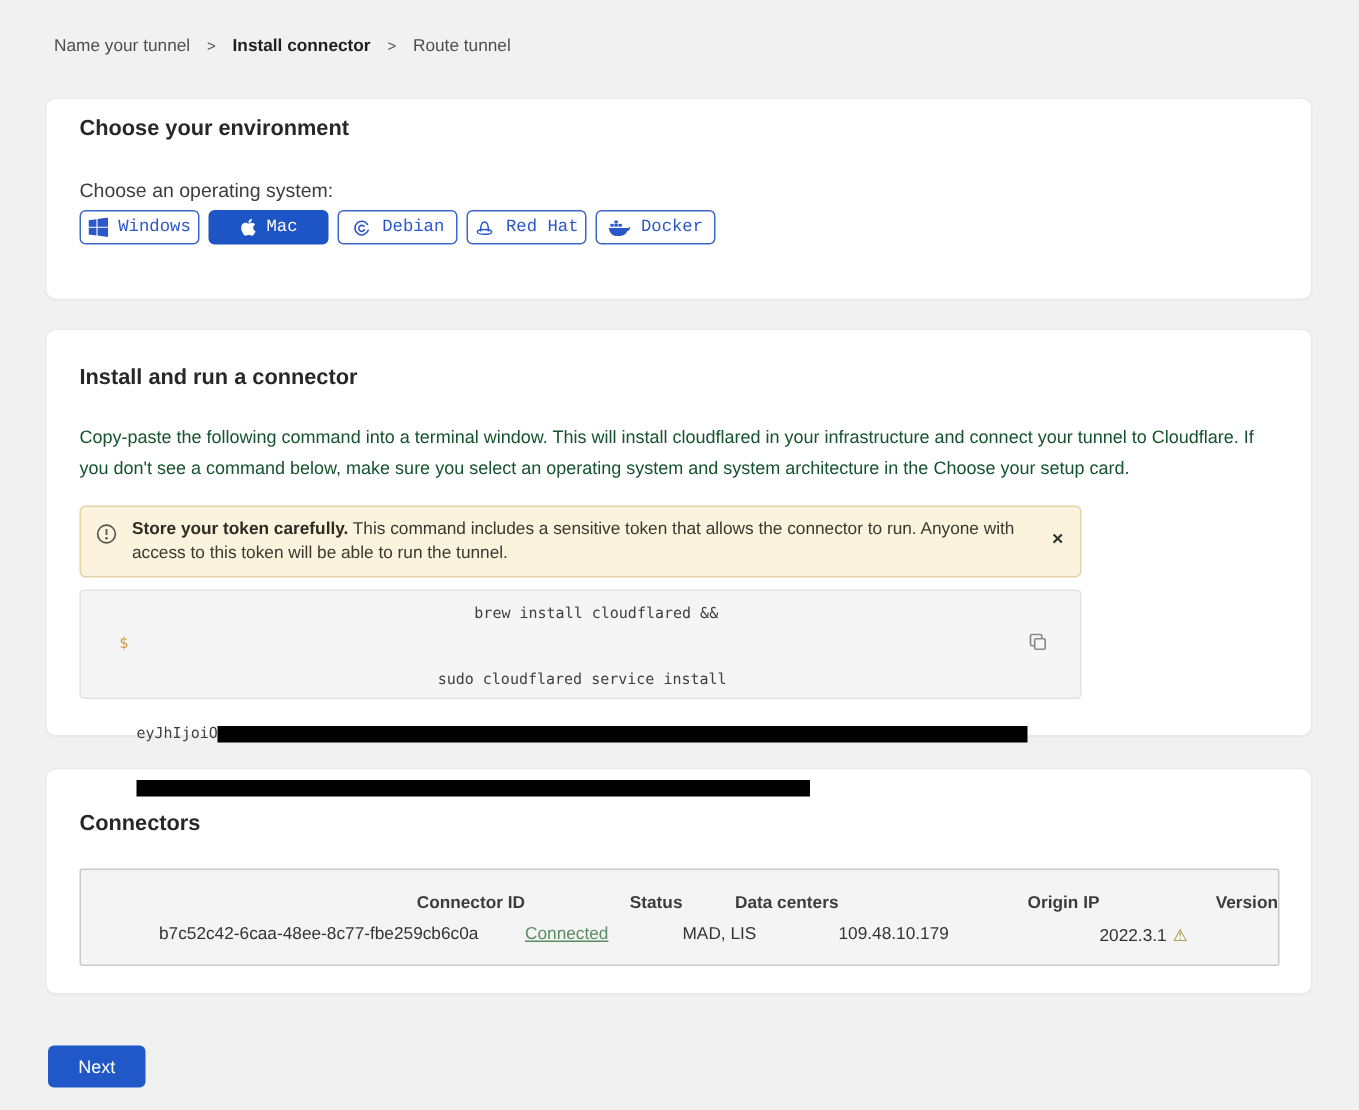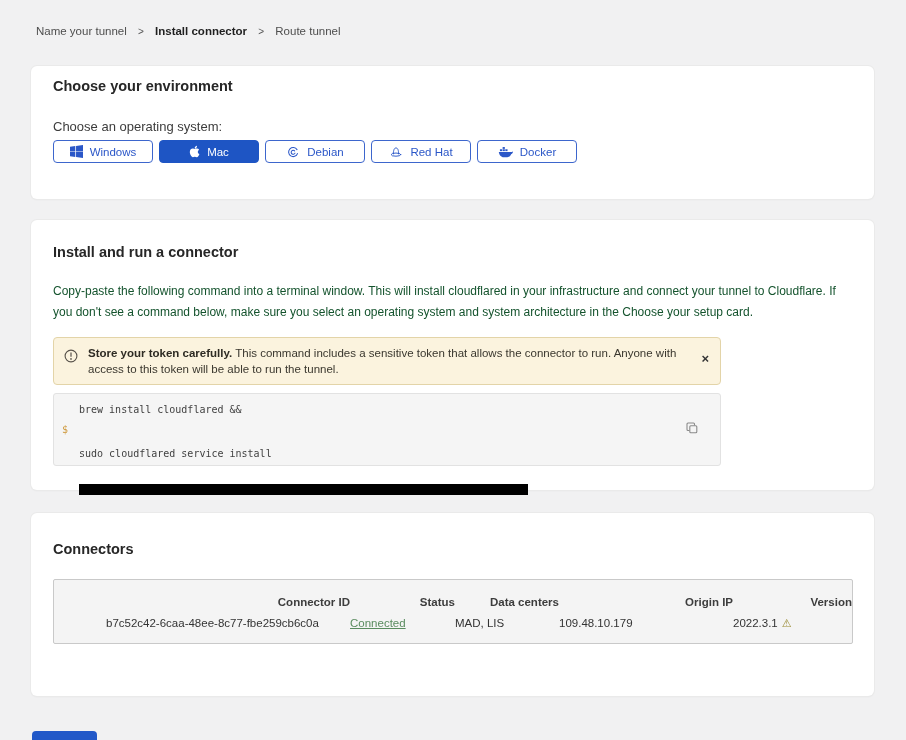--- a/index.html
+++ b/index.html
@@ -30,25 +30,25 @@
     border-radius: 6px;
     box-shadow: 0 0 0 1px #eaeaea, 0 1px 2px rgba(0,0,0,0.05);
   }
   .card-title { font-size: 14.5px; font-weight: bold; color: #272727; line-height: 17px; }
 
   
   .card-env { height: 133px; padding: 12px 22px 0; margin-bottom: 21px; }
   .os-label { margin-top: 25px; font-size: 13px; color: #3c3c3c; line-height: 14px; }
   .os-row { margin-top: 6px; display: flex; }
   .os-btn {
-    width: 100px; height: 23px; margin-right: 6px;
+    width: 80px; height: 23px; margin-right: 6px;
     display: inline-flex; align-items: center; justify-content: center; gap: 7px;
     border: 1px solid #3d66cd; border-radius: 4px;
     background: #fff; color: #2b57c8; font-size: 11.5px;
-    font-family: Liberation Sans, sans-serif; cursor: pointer;
+    font-family: Liberation Mono, monospace; cursor: pointer;
   }
   .os-btn.selected { background: #1e55c4; border-color: #1e55c4; color: #fff; }
   .os-btn svg { display: block; }
 
   
   .card-install { height: 270px; padding: 24px 22px 0; margin-bottom: 23px; }
   .install-desc { margin-top: 20px; font-size: 12px; line-height: 21px; color: #14532d; width: 800px; }
   .warning-box {
     position: relative;
     margin-top: 14px; width: 668px; height: 48px;
@@ -59,34 +59,34 @@
   .warning-box b { color: #2e2b23; }
   .warning-icon { position: absolute; left: 10px; top: 11px; }
   .warning-close {
     position: absolute; right: 11px; top: 14px;
     font-size: 13px; line-height: 13px; color: #333; cursor: pointer; font-weight: bold;
   }
   .code-block {
     position: relative;
     margin-top: 8px; width: 668px; height: 73px;
     background: #f5f5f5; border: 1px solid #e2e2e2; border-radius: 3px;
-    padding: 10px 16px 0 8px;
-    font-family: "DejaVu Sans Mono", monospace; font-size: 10px; color: #3f3f3f;
+    padding: 10px 16px 0 20px;
+    font-family: "DejaVu Sans Mono", monospace; font-size: 10px; color: #3f3f3f; text-align: center;
   }
   .code-line1 { padding-left: 17px; line-height: 12px; margin-bottom: 8px; white-space: pre; }
   .code-row { display: flex; }
   .code-prompt { width: 17px; color: #cf9a3e; line-height: 12px; }
   .code-cmd { line-height: 12px; white-space: pre; }
   .redact { display: inline-block; background: #000; height: 11px; vertical-align: text-top; }
   .redact-1 { width: 540px; }
   .redact-2 { width: 449px; display: block; }
   .copy-btn { position: absolute; right: 21px; top: 27px; cursor: pointer; width: 14px; height: 14px; }
 
   
-  .card-connectors { height: 183px; padding: 28px 22px 0; }
+  .card-connectors { height: 149px; padding: 28px 22px 0; }
   .connectors-table {
     margin-top: 21px; width: 800px; height: 65px;
     background: #f4f4f4; border: 1px solid #c9c9c9; border-radius: 2px;
     padding: 16px 0 0 52px;
     font-size: 11.5px;
   }
   .t-row { display: flex; }
   .t-head { font-weight: bold; color: #3d3d3d; margin-bottom: 9px; text-align: right; }
   .t-vals { color: #333; }
   .col-id { width: 244px; } .col-status { width: 105px; } .col-dc { width: 104px; }
@@ -193,20 +193,21 @@
     <span>This command includes a sensitive token that allows the connector to run. Anyone with access to this token will be able to run the tunnel.</span>
     <span class="warning-close">×</span>
   </div>
 
   <div class="code-block">
     <div class="code-line1">brew install cloudflared &amp;&amp;</div>
     <div class="code-row">
       <span class="code-prompt">$</span>
       <div class="code-cmd">
         <div>sudo cloudflared service install</div>
+        <div><span>eyJhIjoiO</span><span class="redact redact-1"></span></div>
         <span class="redact redact-2"></span>
       </div>
     </div>
     <span class="copy-btn">
       <svg width="14" height="14" viewBox="0 0 14 14" fill="none" stroke="#8a8a8a" stroke-width="1.1">
         <path d="M9.5 4.5V3a1 1 0 0 0-1-1H3a1 1 0 0 0-1 1v5.5a1 1 0 0 0 1 1h1.5"></path>
         <rect x="4.8" y="4.8" width="7" height="7" rx="1" fill="#f5f5f5"></rect>
       </svg>
     </span>
   </div>

